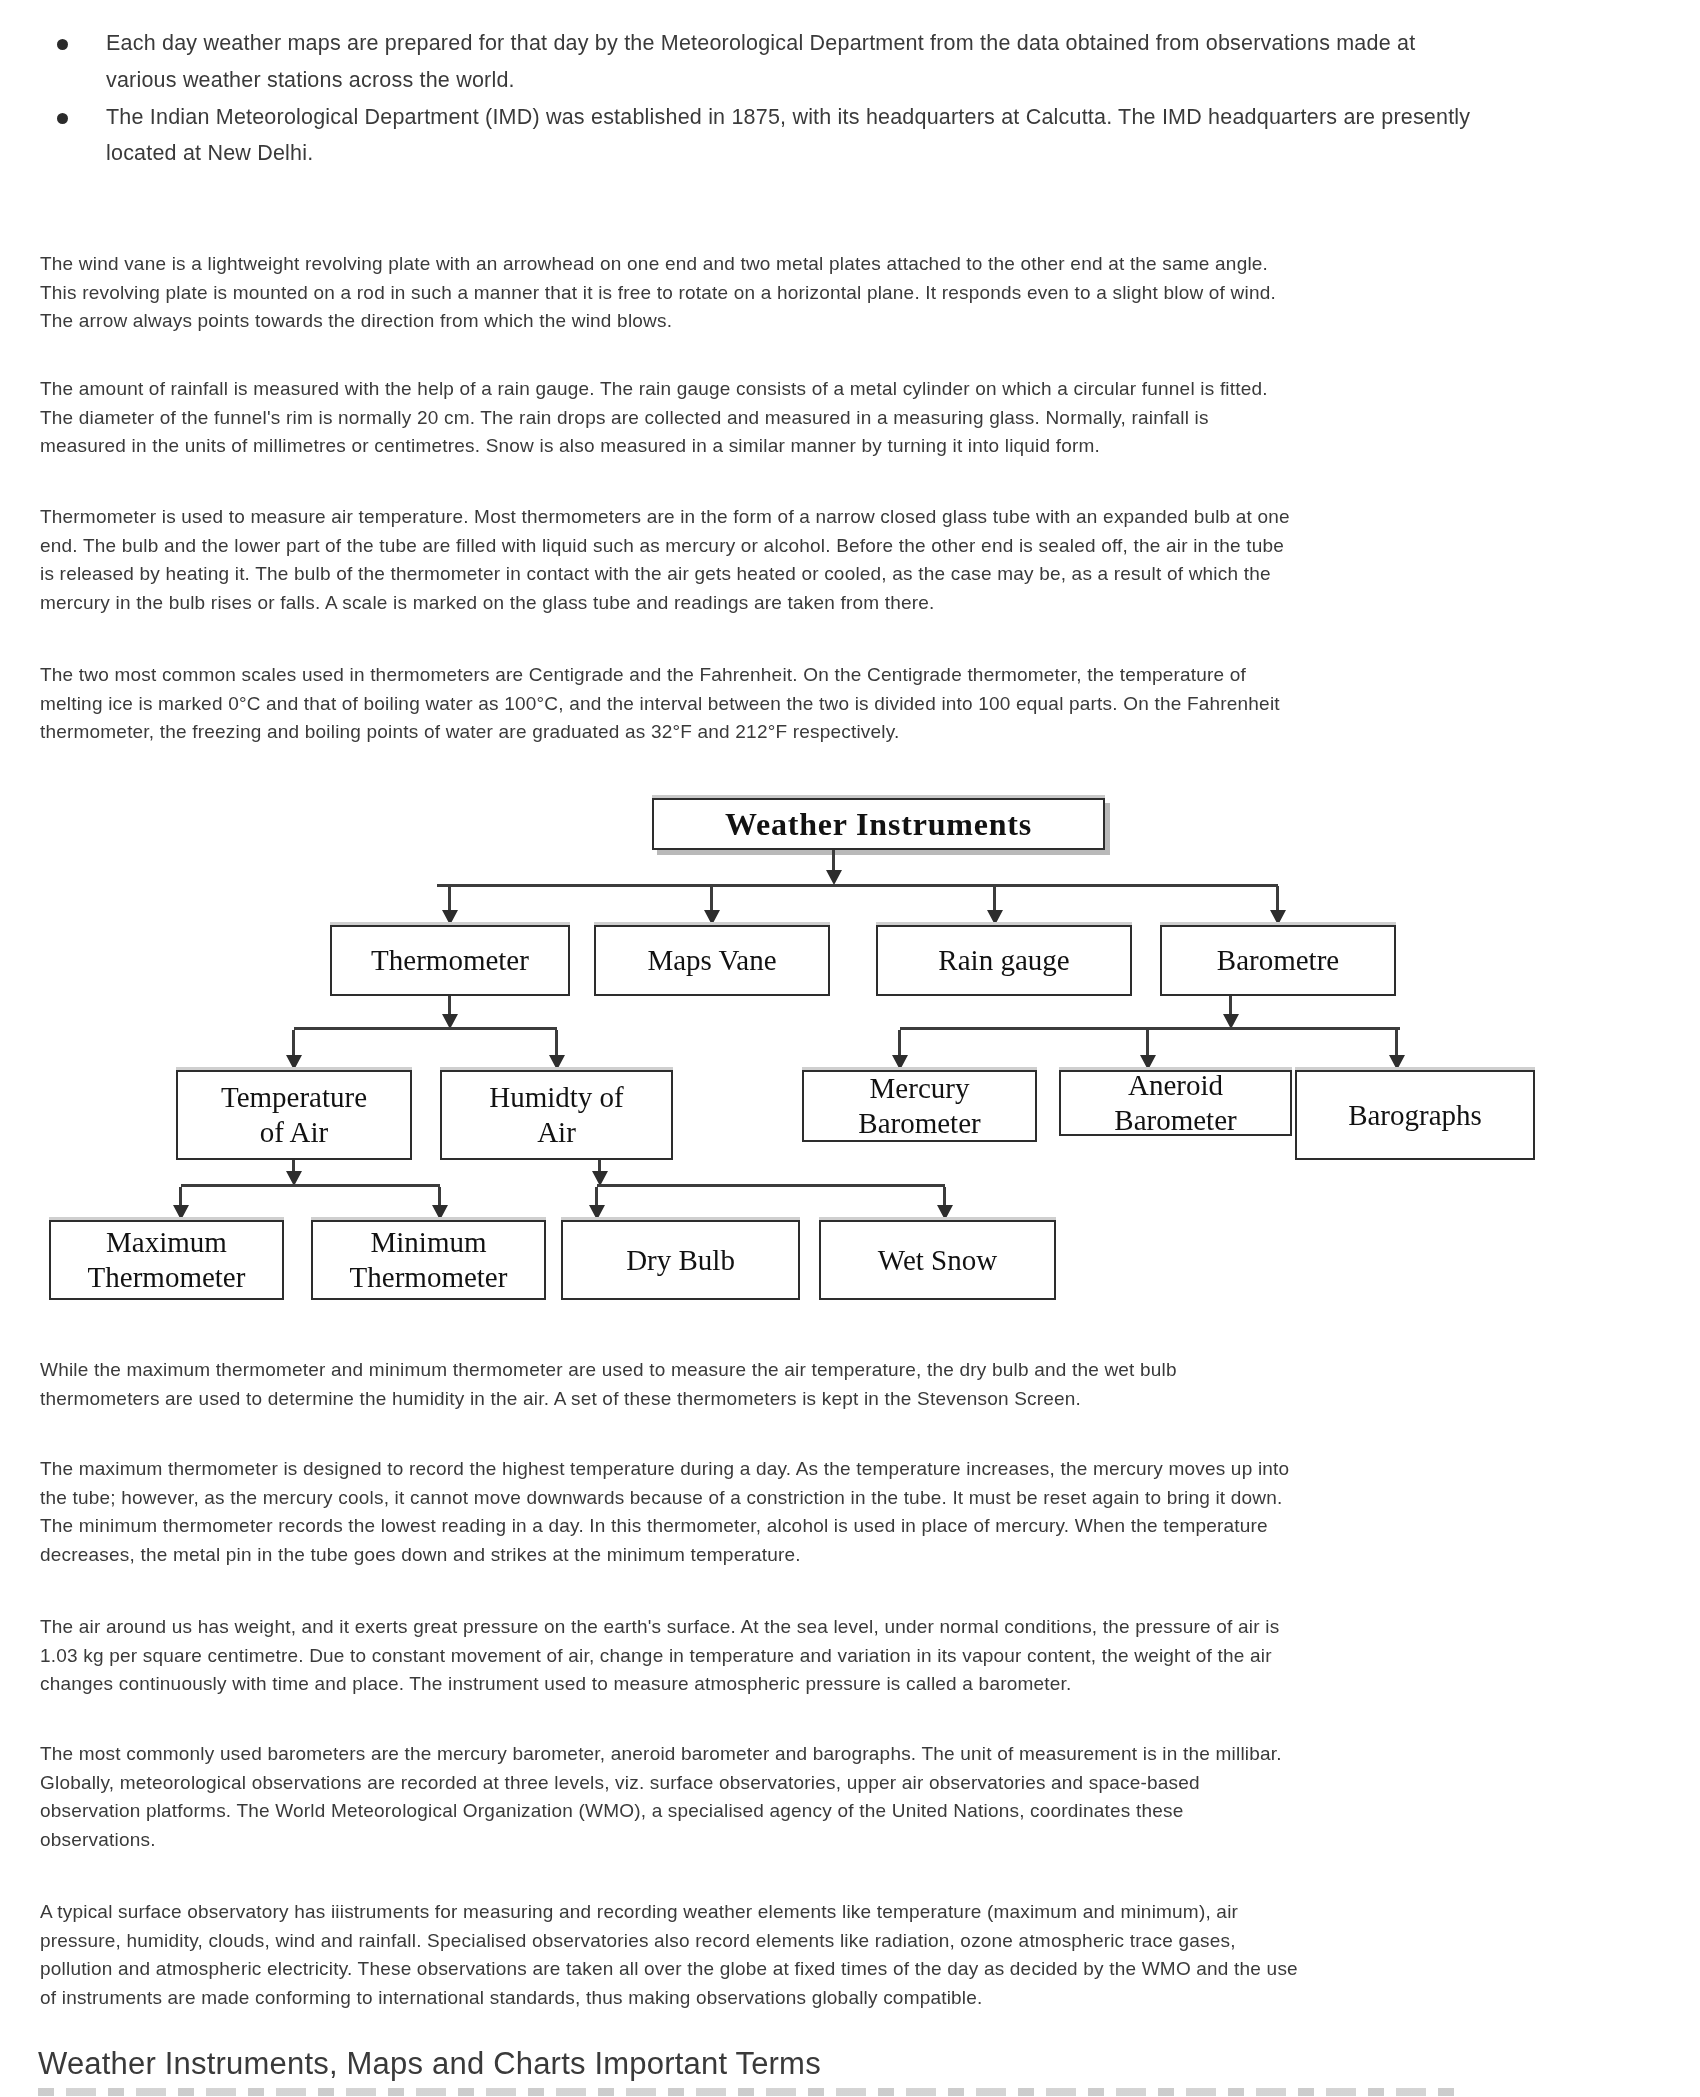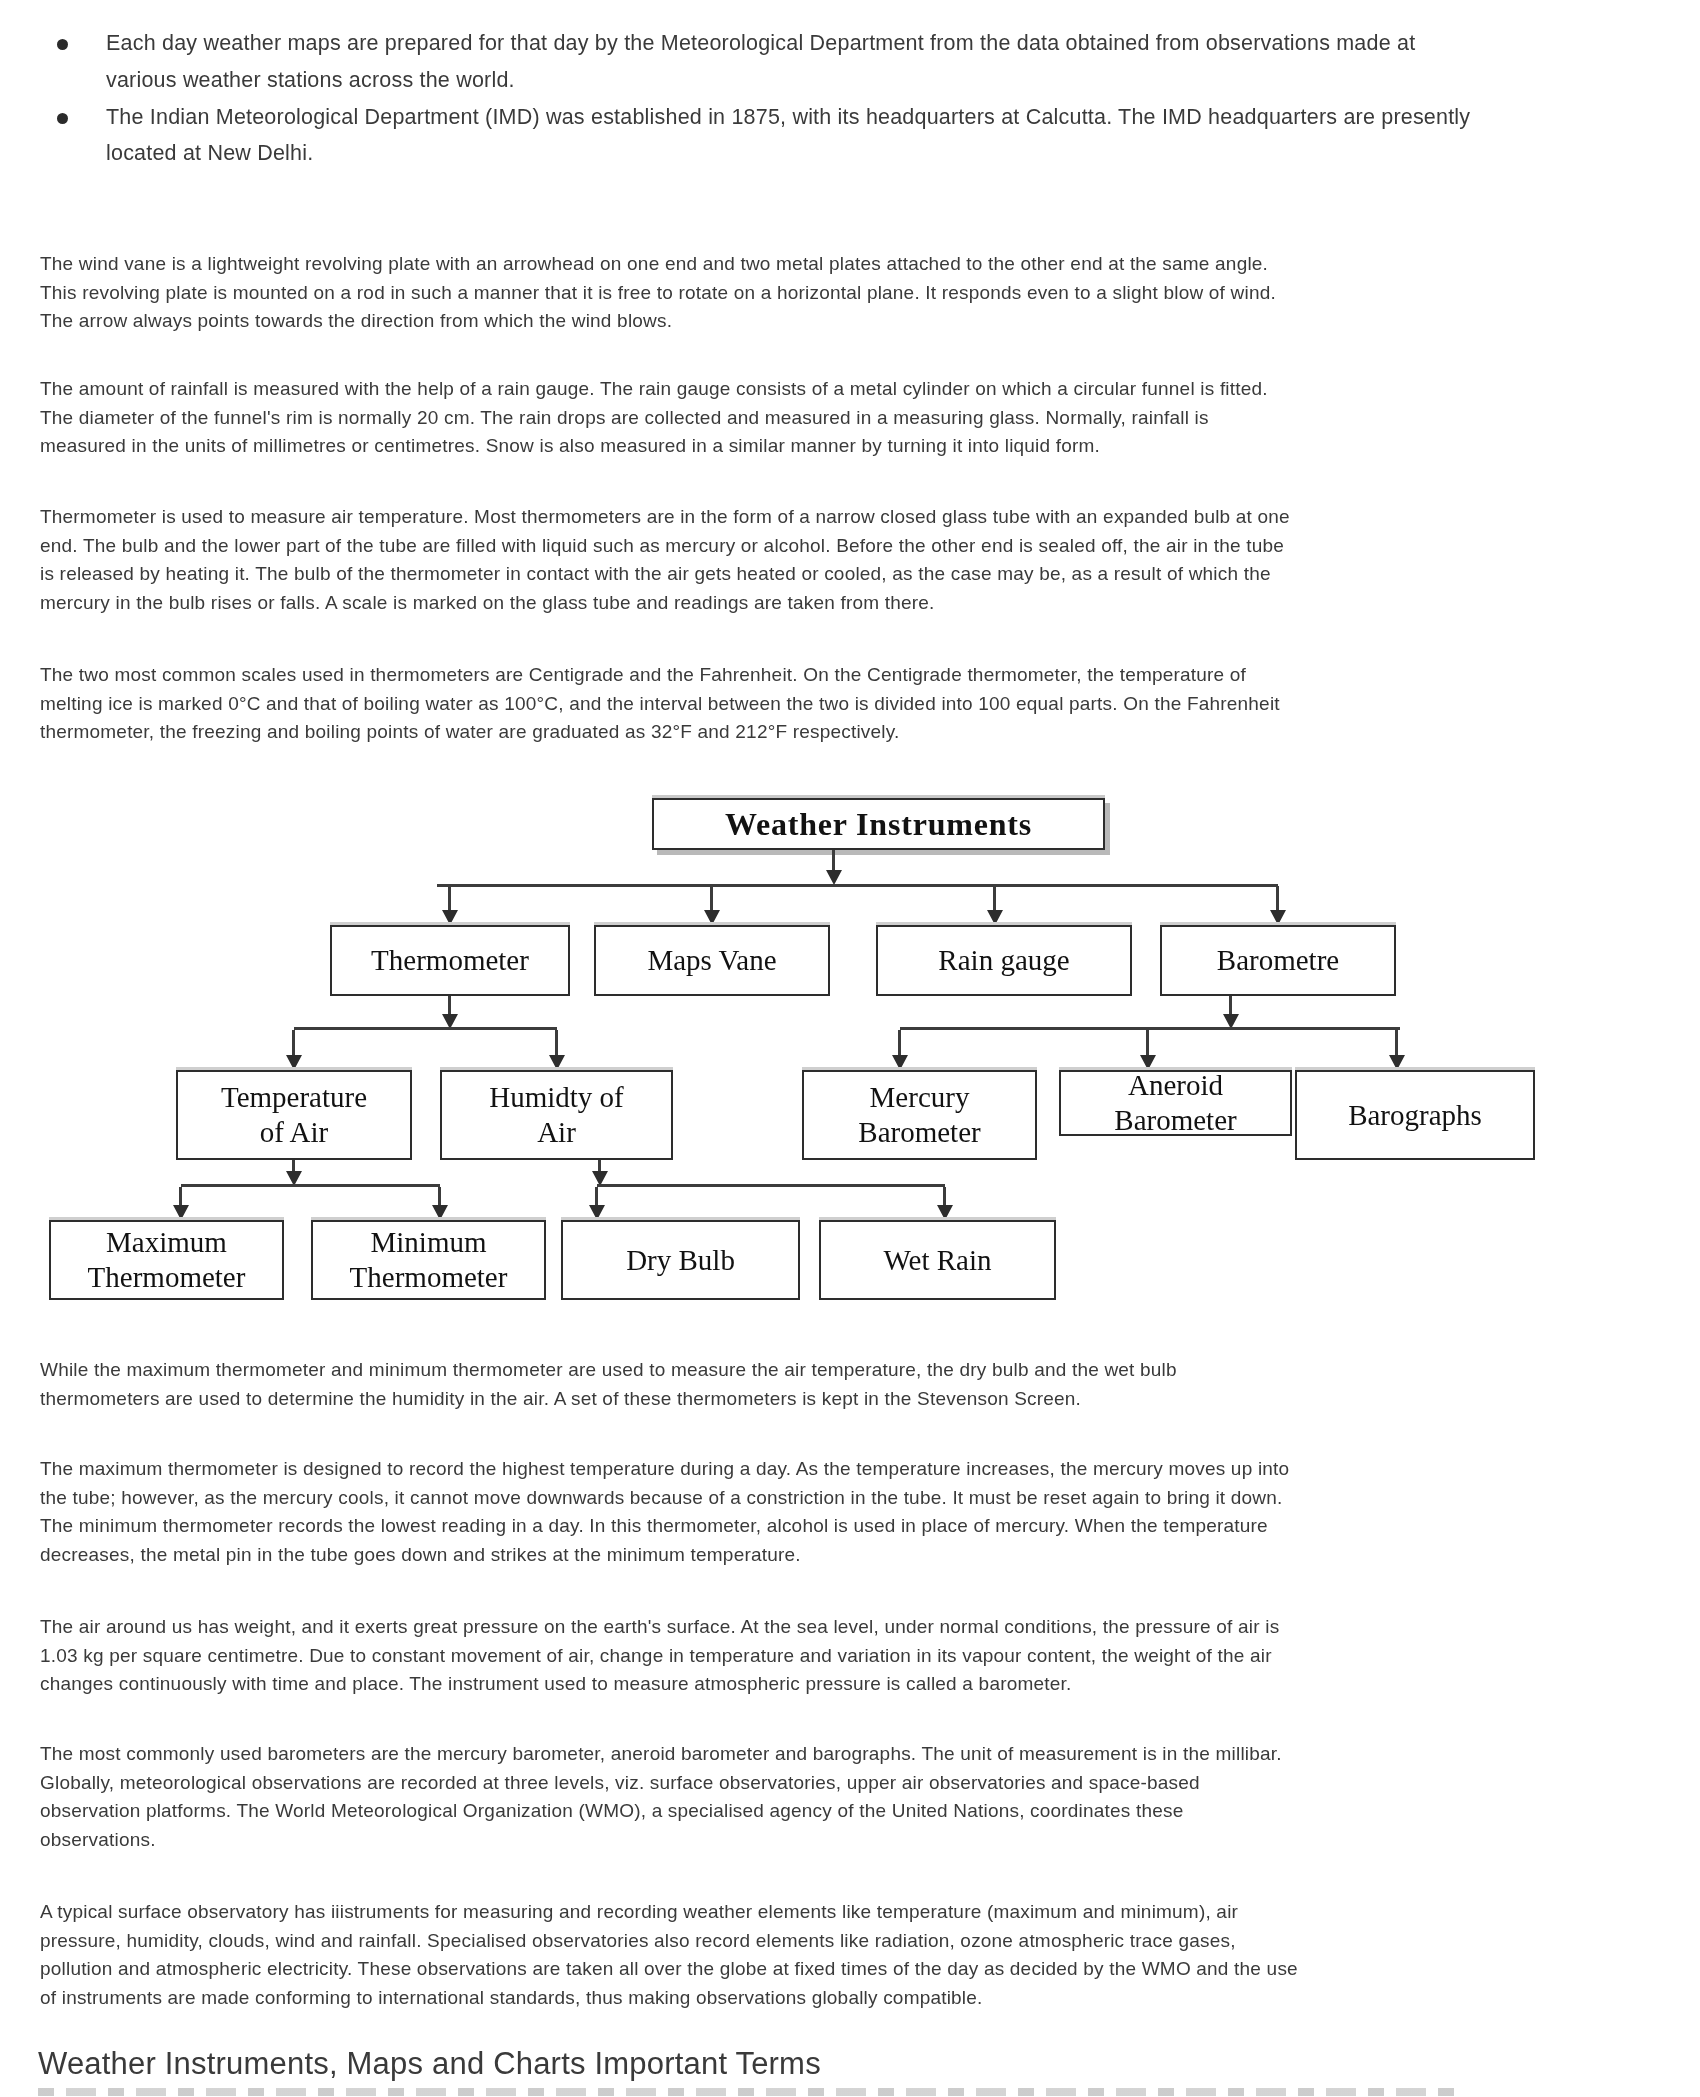--- a/index.html
+++ b/index.html
@@ -119,21 +119,21 @@
   <div class="arr" style="left:892px;top:1055px"></div>
   <div class="vline" style="left:1146px;top:1030px;height:26px"></div>
   <div class="arr" style="left:1140px;top:1055px"></div>
   <div class="vline" style="left:1395px;top:1030px;height:26px"></div>
   <div class="arr" style="left:1389px;top:1055px"></div>
 
   <div class="dbox" style="left:176px;top:1070px;width:236px;height:90px">Temperature
 of Air</div>
   <div class="dbox" style="left:440px;top:1070px;width:233px;height:90px">Humidty of
 Air</div>
-  <div class="dbox" style="left:802px;top:1070px;width:235px;height:90px">Mercury
+  <div class="dbox" style="left:802px;top:1070px;width:235px;height:72px">Mercury
 Barometer</div>
   <div class="dbox" style="left:1059px;top:1070px;width:233px;height:66px">Aneroid
 Barometer</div>
   <div class="dbox" style="left:1295px;top:1070px;width:240px;height:90px">Barographs</div>
 
   <div class="vline" style="left:292px;top:1160px;height:13px"></div>
   <div class="arr" style="left:286px;top:1171px"></div>
   <div class="hline" style="left:181px;top:1184px;width:259px"></div>
   <div class="vline" style="left:179px;top:1187px;height:20px"></div>
   <div class="arr" style="left:173px;top:1205px"></div>
@@ -146,21 +146,21 @@
   <div class="vline" style="left:595px;top:1187px;height:20px"></div>
   <div class="arr" style="left:589px;top:1205px"></div>
   <div class="vline" style="left:943px;top:1187px;height:20px"></div>
   <div class="arr" style="left:937px;top:1205px"></div>
 
   <div class="dbox" style="left:49px;top:1220px;width:235px;height:80px">Maximum
 Thermometer</div>
   <div class="dbox" style="left:311px;top:1220px;width:235px;height:80px">Minimum
 Thermometer</div>
   <div class="dbox" style="left:561px;top:1220px;width:239px;height:80px">Dry Bulb</div>
-  <div class="dbox" style="left:819px;top:1220px;width:237px;height:80px">Wet Rain</div>
+  <div class="dbox" style="left:819px;top:1220px;width:237px;height:80px">Wet Snow</div>
 </div>
 
 <div class="para" style="top:1356px">While the maximum thermometer and minimum thermometer are used to measure the air temperature, the dry bulb and the wet bulb
 thermometers are used to determine the humidity in the air. A set of these thermometers is kept in the Stevenson Screen.</div>
 <div class="para" style="top:1455px">The maximum thermometer is designed to record the highest temperature during a day. As the temperature increases, the mercury moves up into
 the tube; however, as the mercury cools, it cannot move downwards because of a constriction in the tube. It must be reset again to bring it down.
 The minimum thermometer records the lowest reading in a day. In this thermometer, alcohol is used in place of mercury. When the temperature
 decreases, the metal pin in the tube goes down and strikes at the minimum temperature.</div>
 <div class="para" style="top:1613px">The air around us has weight, and it exerts great pressure on the earth's surface. At the sea level, under normal conditions, the pressure of air is
 1.03 kg per square centimetre. Due to constant movement of air, change in temperature and variation in its vapour content, the weight of the air

